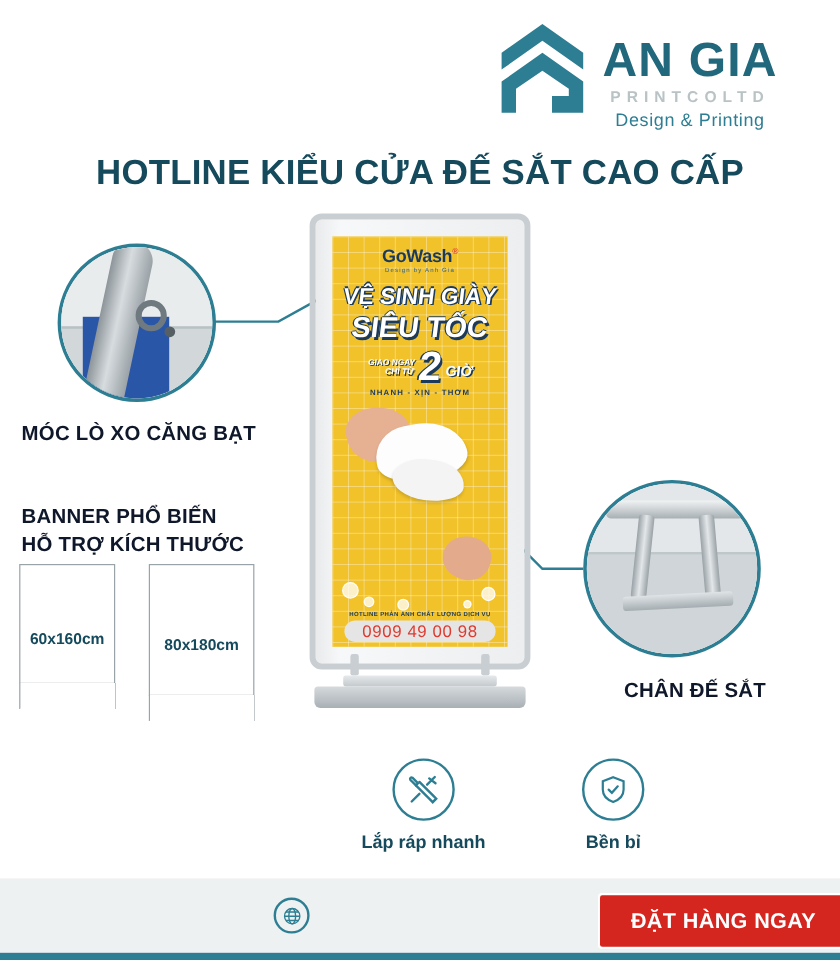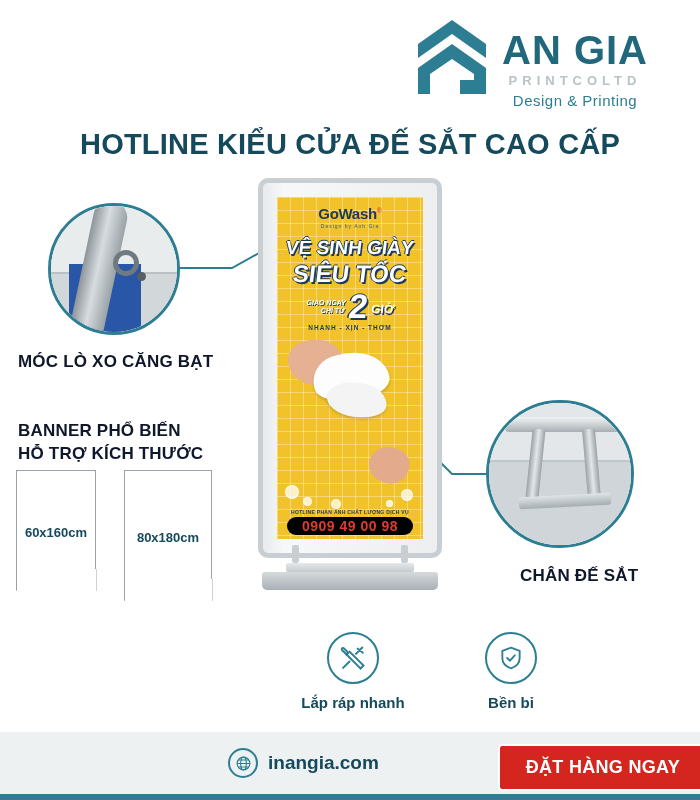--- a/index.html
+++ b/index.html
@@ -146,22 +146,22 @@
     position: absolute; border-radius: 50%;
     background: rgba(255,255,255,.75);
     border: 1px solid rgba(255,255,255,.9);
   }
   .hotline {
     width: 100%; text-align: center; padding-bottom: 4px;
   }
   .hotline-t { font-size: 5px; font-weight: bold; color: #1b3a5c; letter-spacing: .3px; }
   .hotline-num {
     margin: 2px auto 0; width: 86%;
-    background: #000000; color: #e03a2f;
-    font-size: 14px; font-weight: bold;
+    background: #e5e5e5; color: #e03a2f;
+    font-size: 14px; font-weight: normal;
     border-radius: 9px; padding: 1px 0;
     letter-spacing: .5px;
   }
   .standee-base {
     position: absolute; left: 4px; bottom: 0; width: 176px; height: 18px;
     background: linear-gradient(180deg,#d6dadd,#a9b0b5);
     border-radius: 3px 3px 5px 5px;
   }
   .standee-base-top {
     position: absolute; left: 28px; bottom: 18px; width: 128px; height: 9px;
@@ -463,18 +463,17 @@
 <div class="footer">
 
   <div class="f-item f-web">
     <div class="ic">
       <svg width="17" height="17" viewBox="0 0 24 24" fill="none" stroke="#2d7e93" stroke-width="1.6">
         <circle cx="12" cy="12" r="9"></circle>
         <ellipse cx="12" cy="12" rx="4" ry="9"></ellipse>
         <path d="M3 12h18M4.5 7h15M4.5 17h15"></path>
       </svg>
     </div>
-    <div class="f-text">inangia.com</div>
   </div>
 
   <div class="cta">ĐẶT HÀNG NGAY</div>
   <div class="footer-accent"></div>
 </div>
 
 </body></html>

